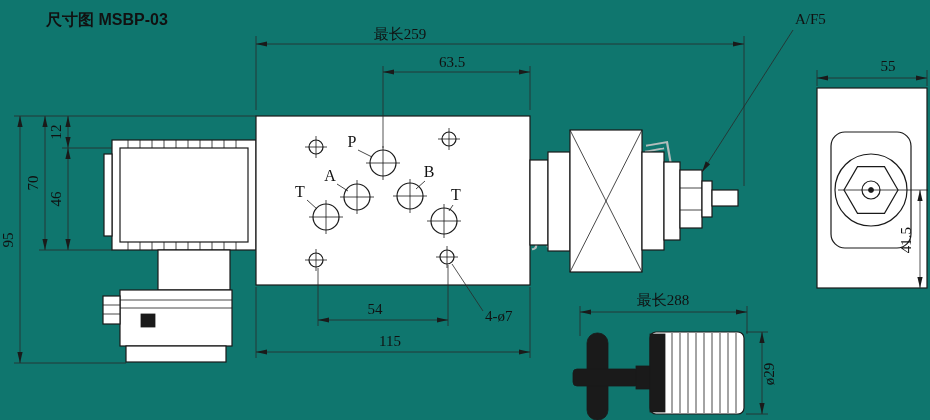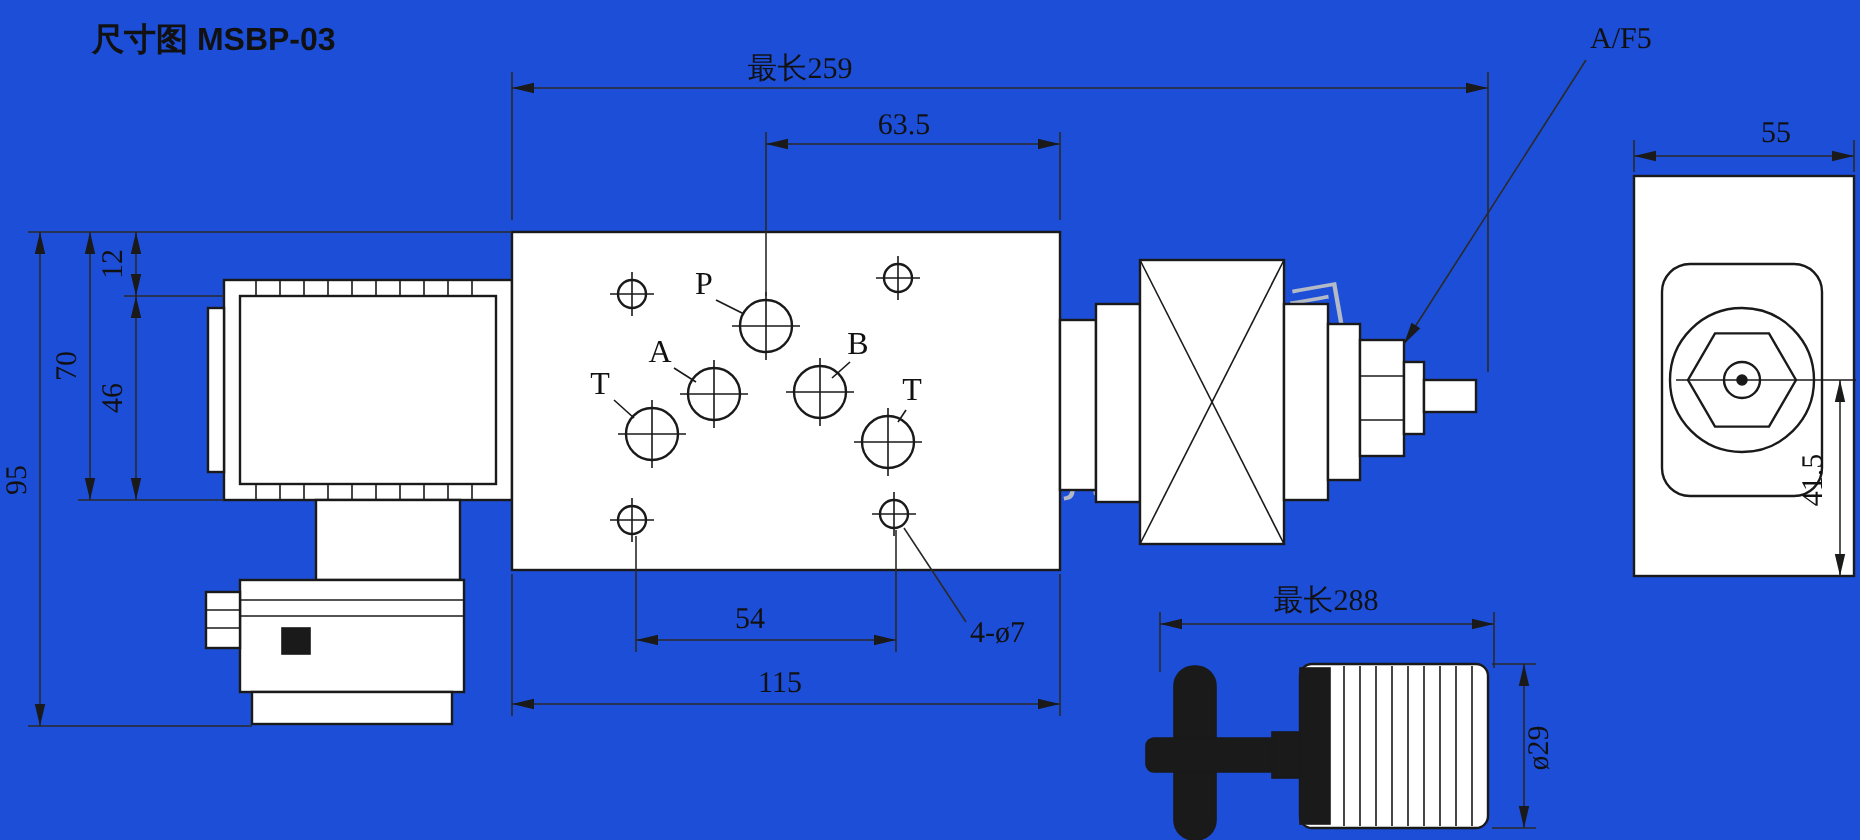--- a/index.html
+++ b/index.html
@@ -1,16 +1,16 @@
 <!DOCTYPE html>
 <html><head>
 <meta charset="utf-8">
 <style>
   html,body{margin:0;padding:0;background:#ffffff;}
-  .canvas{position:relative;width:930px;height:420px;background:#1d4ed8;overflow:hidden;
+  .canvas{position:relative;width:930px;height:420px;background:#0f766e;overflow:hidden;
           font-family:"Liberation Sans",sans-serif;}
   svg{display:block;}
   .outline{fill:#ffffff;stroke:#1a1a1a;stroke-width:1.2;}
   .outline-nf{fill:none;stroke:#1a1a1a;stroke-width:1.2;}
   .thin{stroke:#1a1a1a;stroke-width:0.8;fill:none;}
   .dimln{stroke:#2a2a2a;stroke-width:0.8;fill:none;}
   .dark{fill:#1a1a1a;stroke:#1a1a1a;stroke-width:0.8;}
   .dimtext{font-family:"Liberation Serif",serif;font-size:15px;fill:#111;stroke:none;}
   .porttext{font-family:"Liberation Serif",serif;font-size:16px;fill:#111;stroke:none;}
   .titletext{font-family:"Liberation Sans",sans-serif;font-size:16px;font-weight:600;fill:#111;stroke:none;}

